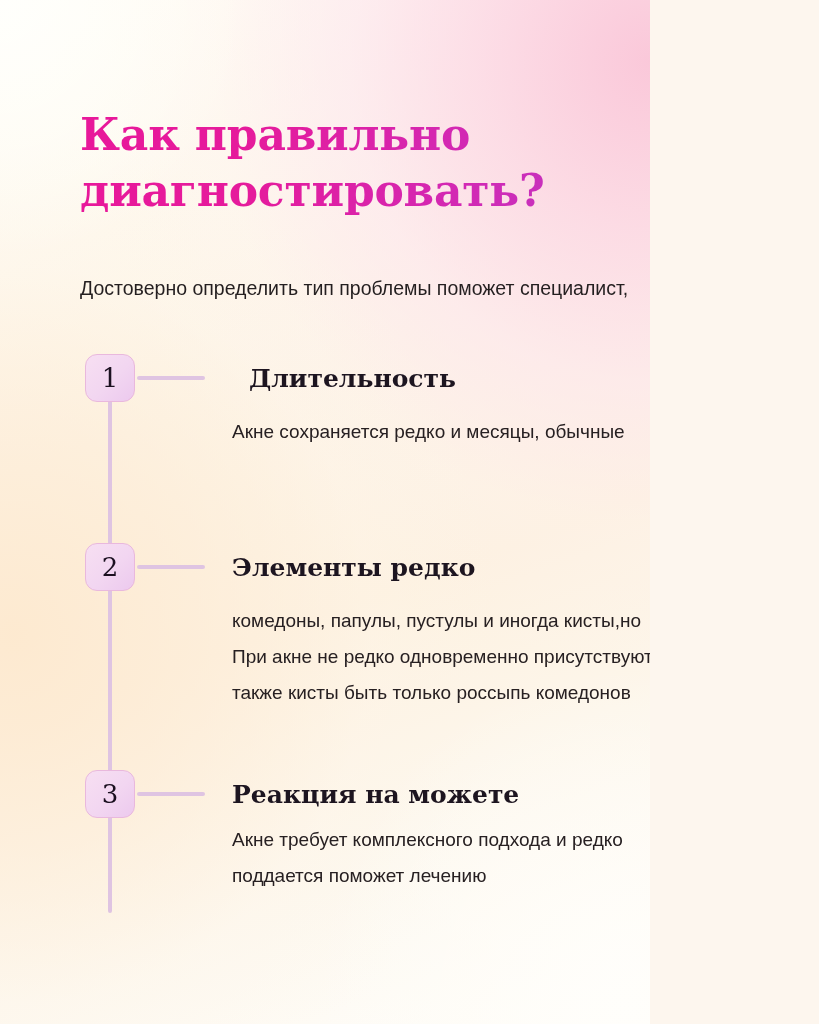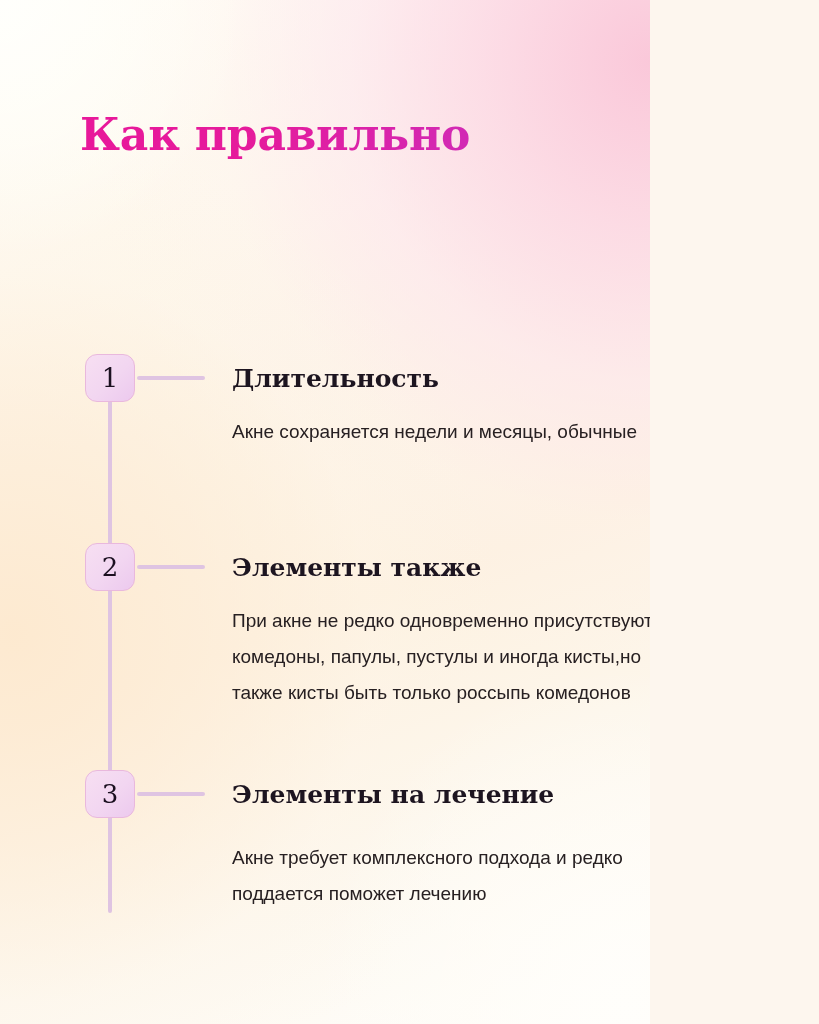--- a/index.html
+++ b/index.html
@@ -201,83 +201,85 @@
   }
 
   .step-body-line {
     display: block;
     white-space: nowrap;
   }
 
   
   #step-1 .step-badge      { top: 354px; }
   #step-1 .step-connector  { top: 376px; }
-  #step-1 .step-heading    { top: 364px; }
+  #step-1 .step-heading    { top: 364px; margin-left: 17px; }
   #step-1 .step-body       { top: 414px; }
 
   
   #step-2 .step-badge      { top: 543px; }
   #step-2 .step-connector  { top: 565px; }
   #step-2 .step-heading    { top: 553px; }
   #step-2 .step-body       { top: 603px; }
 
   
   #step-3 .step-badge      { top: 770px; }
   #step-3 .step-connector  { top: 792px; }
   #step-3 .step-heading    { top: 780px; }
-  #step-3 .step-body       { top: 840px; }
+  #step-3 .step-body       { top: 822px; }
 </style>
 </head>
 <body>
 
 <div class="poster">
 
   <div class="bg-base"></div>
   <div class="bg-pink-tr"></div>
   <div class="bg-peach-left"></div>
   <div class="bg-white-br"></div>
   <div class="bg-white-tl"></div>
 
   <div class="content">
 
     <h1 class="title">
       <span class="title-line">Как правильно</span>
+      <span class="title-line">диагностировать?</span>
     </h1>
 
     <p class="intro">
+      <span class="intro-line">Достоверно определить тип проблемы поможет специалист,</span>
     </p>
 
     <div class="timeline">
 
       <div class="timeline-spine"></div>
 
       <div class="step" id="step-1">
         <div class="step-badge">1</div>
         <div class="step-connector"></div>
         <div class="step-heading">Длительность</div>
         <div class="step-body">
-          <span class="step-body-line">Акне сохраняется недели и месяцы, обычные</span>
+          <span class="step-body-line">Акне сохраняется редко и месяцы, обычные</span>
         </div>
       </div>
 
       <div class="step" id="step-2">
         <div class="step-badge">2</div>
         <div class="step-connector"></div>
-        <div class="step-heading">Элементы также</div>
+        <div class="step-heading">Элементы редко</div>
         <div class="step-body">
+          <span class="step-body-line">комедоны, папулы, пустулы и иногда кисты,но</span>
           <span class="step-body-line">При акне  не редко одновременно присутствуют</span>
-          <span class="step-body-line">комедоны, папулы, пустулы и иногда кисты,но</span>
           <span class="step-body-line">также кисты быть только россыпь комедонов</span>
         </div>
       </div>
 
       <div class="step" id="step-3">
         <div class="step-badge">3</div>
         <div class="step-connector"></div>
-        <div class="step-heading">Элементы на лечение</div>
+        <div class="step-heading">Реакция на можете</div>
         <div class="step-body">
           <span class="step-body-line">Акне требует комплексного подхода и редко</span>
           <span class="step-body-line">поддается поможет лечению</span>
         </div>
       </div>
 
     </div>
   </div>
 </div>
 

